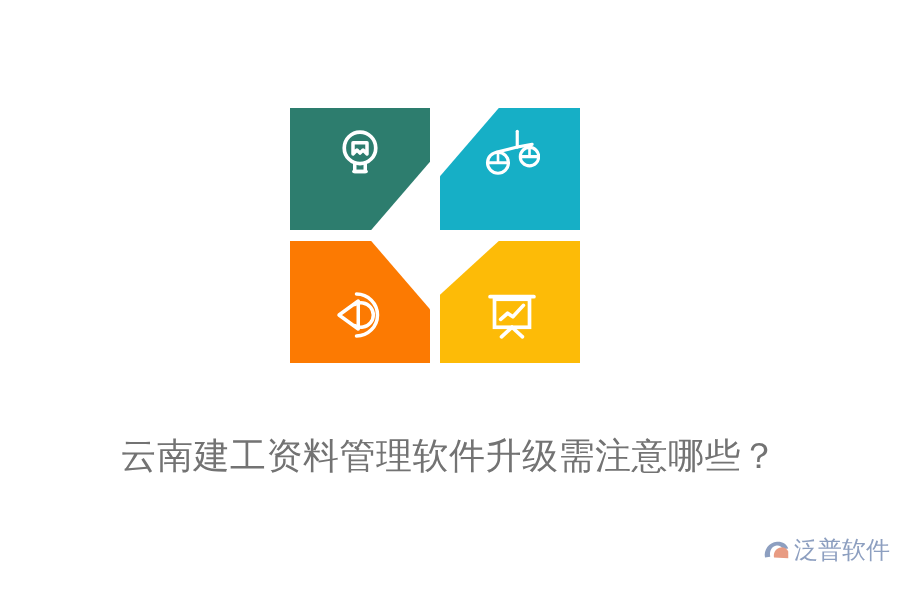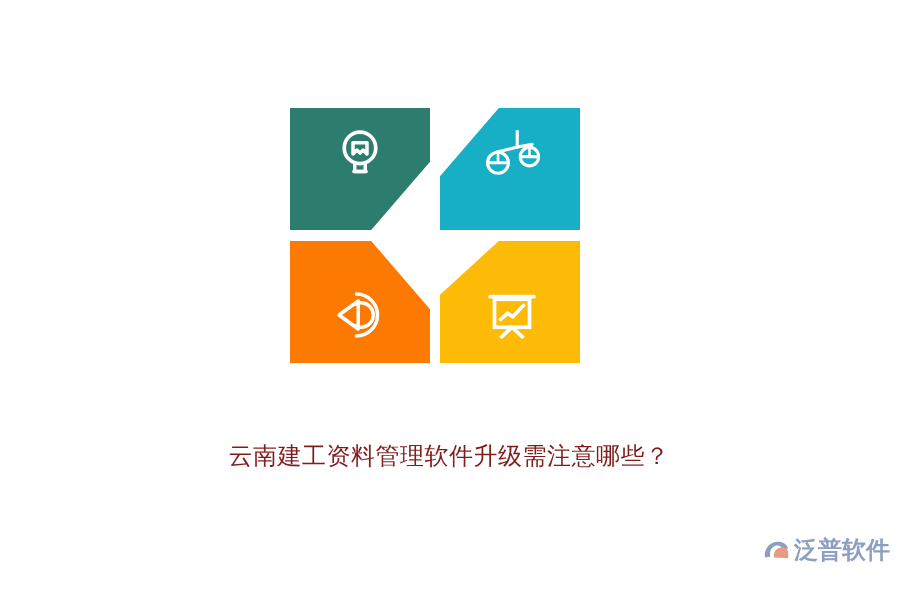--- a/index.html
+++ b/index.html
@@ -76,44 +76,43 @@
     display: block;
   }
 
   
   #page-title {
     position: absolute;
     left: 0;
     right: 2px;
     top: 436px;
     text-align: center;
-    color: #7f1d1d;
+    color: #737373;
     font-family: "DejaVu Sans", "Liberation Sans", sans-serif;
-    font-size: 24px;
+    font-size: 36px;
     line-height: 40px;
     letter-spacing: 0.5px;
     white-space: nowrap;
   }
 
   
   #watermark {
     position: absolute;
     left: 762px;
     top: 534px;
     width: 132px;
     height: 52px;
   }
   #watermark-brand-row {
     position: absolute;
     left: 0;
     top: 0;
     height: 32px;
     display: flex;
     align-items: center;
-    font-weight: bold;
   }
   #watermark-mark {
     width: 30px;
     height: 28px;
     flex: 0 0 auto;
     margin-right: 2px;
   }
   #watermark-mark svg { width: 100%; height: 100%; display: block; }
   #watermark-brand-text {
     font-family: "DejaVu Sans", "Liberation Sans", sans-serif;

